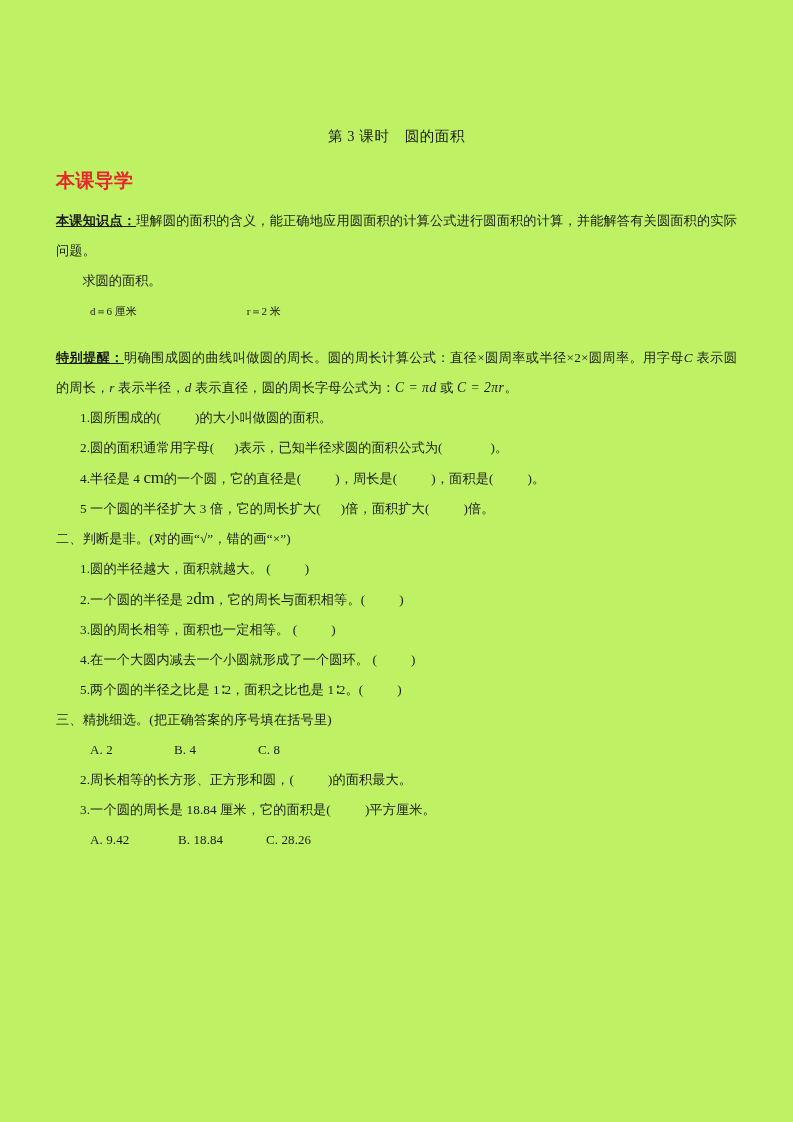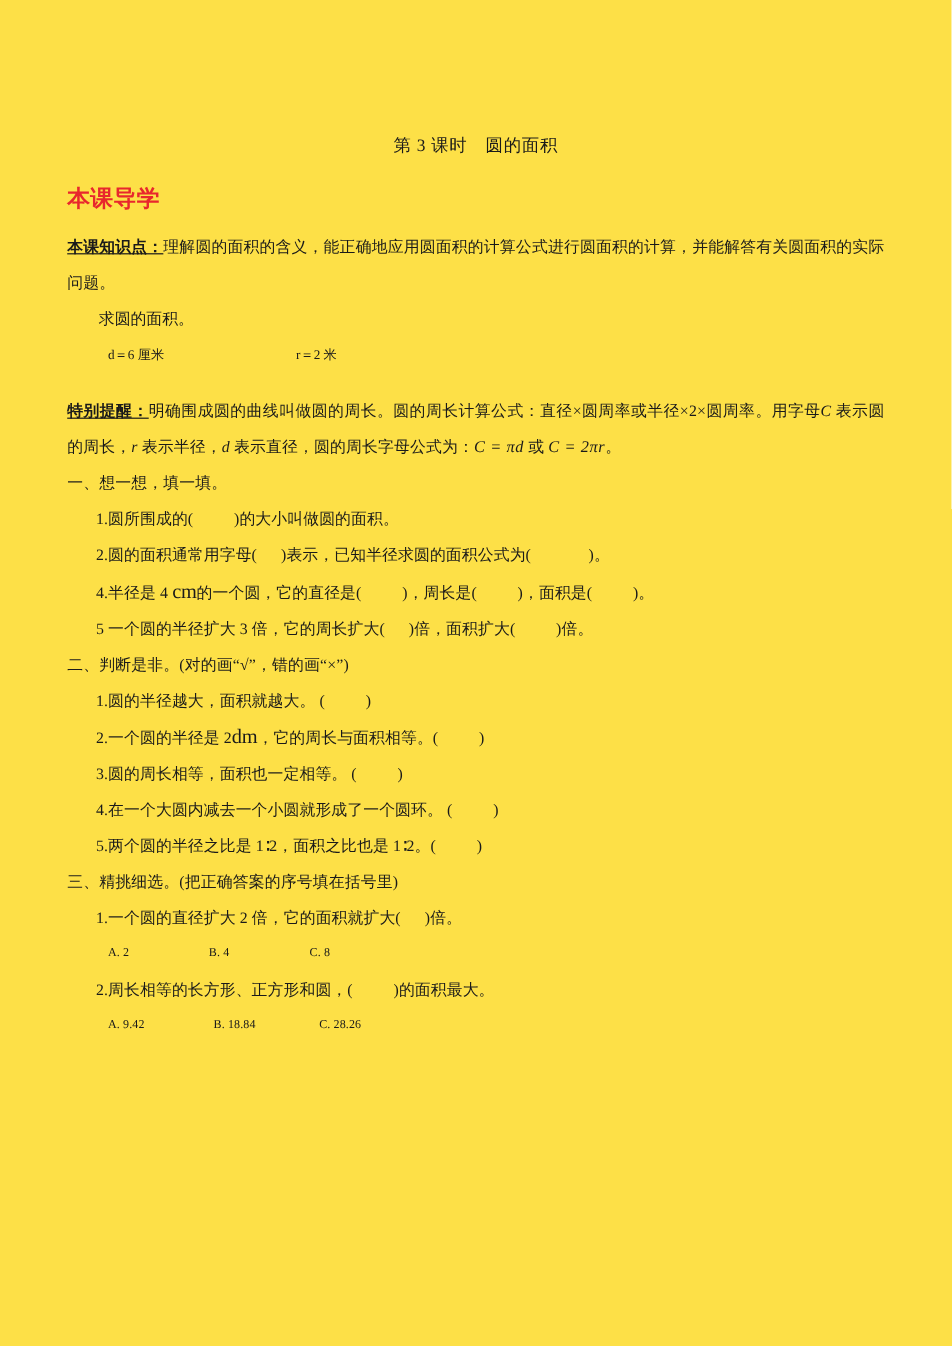--- a/index.html
+++ b/index.html
@@ -13,22 +13,22 @@
     height: 1122px;
     font-family: "Liberation Serif", "DejaVu Serif", serif;
     color: #1a1a1a;
     -webkit-font-smoothing: antialiased;
   }
   .page {
     position: relative;
     width: 793px;
     height: 1122px;
     box-sizing: border-box;
-    padding: 0 56px;
-    background: #fde047;
+    padding: 15px 56px;
+    background: #bef264;
   }
   .spacer-top { height: 112px; }
 
   .doc-title {
     text-align: center;
     font-size: 14.5px;
     letter-spacing: 0.6px;
     margin: 0 0 22px 0;
     font-weight: normal;
     color: #1a1a1a;
@@ -81,21 +81,21 @@
   .qitem {
     font-size: 13.2px;
     line-height: 30px;
     margin: 0;
     padding-left: 24px;
     text-align: justify;
     text-justify: inter-ideograph;
     letter-spacing: 0.1px;
   }
   .opts {
-    font-size: 10px;
+    font-size: 13px;
     line-height: 30px;
     margin: 0;
     padding-left: 34px;
     letter-spacing: 0.1px;
   }
   .opts .o { display: inline-block; }
   .o1 { width: 84px; }
   .o2 { width: 88px; }
   .unit { font-size: 17px; letter-spacing: -0.2px; }
   .blank-sm { display: inline-block; width: 20px; }
@@ -117,21 +117,20 @@
 
   <p class="line indent1">求圆的面积。</p>
 
   <p class="vars"><span>d＝6 厘米</span><span class="gap"></span><span>r＝2 米</span></p>
 
   <div class="blockgap-md"></div>
 
   <p class="para"><b>特别提醒：</b><span>明确围成圆的曲线叫做圆的周长。圆的周长计算公式：直径×圆周率或半径×2×圆周率。用字母</span><span class="mi">C</span><span> 表示圆的周长，</span><span class="mi">r</span><span> 表示半径，</span><span class="mi">d</span><span> 表示直径，圆的周长字母公式为：</span><span class="mathf mi">C = πd</span><span> 或 </span><span class="mathf mi">C = 2πr</span><span>。</span></p>
 
 
-  <p class="sec-head">一、想一想，填一填。</p>
 
   <p class="qitem"><span>1.</span><span>圆所围成的(</span><span class="blank-md"></span><span>)的大小叫做圆的面积。</span></p>
 
   <p class="qitem"><span>2.</span><span>圆的面积通常用字母(</span><span class="blank-sm"></span><span>)表示，已知半径求圆的面积公式为(</span><span class="blank-lg"></span><span>)。</span></p>
 
 
   <p class="qitem"><span>4.</span><span>半径是 4 </span><span class="unit">cm</span><span>的一个圆，它的直径是(</span><span class="blank-md"></span><span>)，周长是(</span><span class="blank-md"></span><span>)，面积是(</span><span class="blank-md"></span><span>)。</span></p>
 
   <p class="qitem"><span>5</span><span> 一个圆的半径扩大 3 倍，它的周长扩大(</span><span class="blank-sm"></span><span>)倍，面积扩大(</span><span class="blank-md"></span><span>)倍。</span></p>
 
@@ -142,20 +141,20 @@
   <p class="qitem"><span>2.</span><span>一个圆的半径是 2</span><span class="unit">dm</span><span>，它的周长与面积相等。(</span><span class="blank-md"></span><span>)</span></p>
 
   <p class="qitem"><span>3.</span><span>圆的周长相等，面积也一定相等。  (</span><span class="blank-md"></span><span>)</span></p>
 
   <p class="qitem"><span>4.</span><span>在一个大圆内减去一个小圆就形成了一个圆环。  (</span><span class="blank-md"></span><span>)</span></p>
 
   <p class="qitem"><span>5.</span><span>两个圆的半径之比是 1∶2，面积之比也是 1∶2。(</span><span class="blank-md"></span><span>)</span></p>
 
   <p class="sec-head">三、精挑细选。(把正确答案的序号填在括号里)</p>
 
-  <p class="qitem"><span>1.</span><span>一个圆的直径扩大 2 倍，它的面积就扩大(</span><span class="blank-sm"></span><span>)倍。</span></p>
   <p class="opts"><span class="o o1">A. 2</span><span class="o o1">B. 4</span><span class="o">C. 8</span></p>
 
   <p class="qitem"><span>2.</span><span>周长相等的长方形、正方形和圆，(</span><span class="blank-md"></span><span>)的面积最大。</span></p>
 
+  <p class="qitem"><span>3.</span><span>一个圆的周长是 18.84 厘米，它的面积是(</span><span class="blank-md"></span><span>)平方厘米。</span></p>
   <p class="opts"><span class="o o2">A.  9.42</span><span class="o o2">B. 18.84</span><span class="o">C. 28.26</span></p>
 
 </div>
 
 </body></html>

